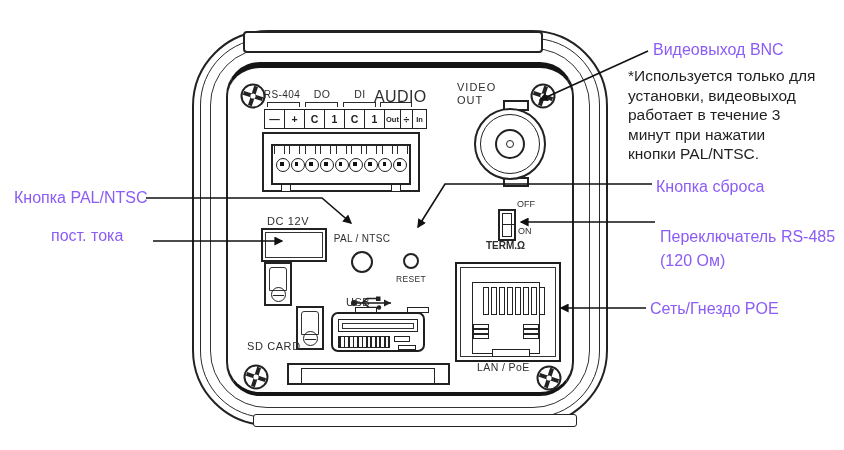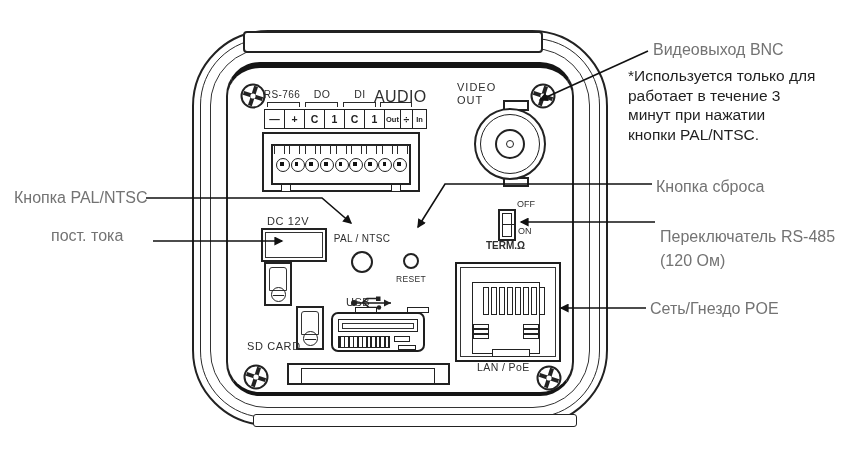--- a/index.html
+++ b/index.html
@@ -2,21 +2,21 @@
 <html><head>
 <meta charset="utf-8">
 <style>
   html,body{margin:0;padding:0;background:#fff;}
   .stage{
     position:relative;width:844px;height:450px;background:#fff;overflow:hidden;
     font-family:"Liberation Sans",sans-serif;color:#1a1a1a;
   }
   .abs{position:absolute;box-sizing:border-box;}
   
-  .ann{font-size:16px;line-height:19px;color:#737373;white-space:nowrap;}
+  .ann{font-size:16px;line-height:19px;color:#8b5cf6;white-space:nowrap;}
   .note{font-size:15.5px;line-height:19.5px;color:#1f1f1f;}
   
   .shell-o{left:192px;top:30px;width:416px;height:396px;border:2px solid #222;border-radius:76px;background:#fff;}
   .shell-m{left:200px;top:38px;width:400px;height:380px;border:1.5px solid #2a2a2a;border-radius:67px;}
   .shell-i{left:210px;top:48px;width:380px;height:360px;border:1.5px solid #333;border-radius:57px;}
   .panel{left:226px;top:62px;width:348px;height:334px;border:2px solid #222;border-top:6px solid #151515;border-bottom:4px solid #151515;border-radius:34px;background:#fff;}
   .top-strip{left:243px;top:31px;width:300px;height:22px;border:2px solid #222;border-radius:4px;background:#fff;}
   .bottom-strip{left:253px;top:414px;width:324px;height:13px;border:1.5px solid #222;border-radius:3px;background:#fff;}
   
   .screw{width:28px;height:28px;}
@@ -113,21 +113,21 @@
   </svg>
   <svg class="abs screw" style="left:535px;top:364px;" viewBox="0 0 28 28">
     <circle cx="14" cy="14" r="11.5" fill="#fff" stroke="#222" stroke-width="2"></circle>
     <g transform="rotate(18 14 14)" stroke="#222" stroke-width="4">
       <line x1="14" y1="4" x2="14" y2="24"></line>
         <line x1="4" y1="14" x2="24" y2="14"></line>
     </g>
     <circle cx="14" cy="14" r="2.6" fill="#fff"></circle>
   </svg>
 
-  <div class="abs ptxt tgroup" style="left:260px;top:89px;width:44px;font-size:10px;">RS-766</div>
+  <div class="abs ptxt tgroup" style="left:260px;top:89px;width:44px;font-size:10px;">RS-404</div>
   <div class="abs ptxt tgroup" style="left:304px;top:88px;width:36px;">DO</div>
   <div class="abs ptxt tgroup" style="left:342px;top:88px;width:36px;">DI</div>
   <div class="abs ptxt tgroup" style="left:374px;top:88px;width:42px;font-size:16px;">AUDIO</div>
   <div class="abs bracket" style="left:267px;top:102px;width:33px;"></div>
   <div class="abs bracket" style="left:305px;top:102px;width:33px;"></div>
   <div class="abs bracket" style="left:343px;top:102px;width:33px;"></div>
   <div class="abs bracket" style="left:380px;top:102px;width:32px;"></div>
 
   <div class="abs cells">
     <div class="cell" style="width:19px;">—</div>
@@ -246,20 +246,21 @@
   <div class="abs ptxt" style="left:477px;top:361px;font-size:10.5px;letter-spacing:.4px;">LAN / PoE</div>
 
   <div class="abs ann" style="left:14px;top:188px;">Кнопка PAL/NTSC</div>
   <div class="abs ann" style="left:51px;top:221px;">
     <div style="margin-top:5px;">пост. тока</div>
   </div>
 
   <div class="abs ann" style="left:653px;top:40px;">Видеовыход BNC</div>
   <div class="abs note" style="left:628px;top:66px;width:216px;">
     <div>*Используется только для</div>
+    <div>установки, видеовыход</div>
     <div>работает в течение 3</div>
     <div>минут при нажатии</div>
     <div>кнопки  PAL/NTSC.</div>
   </div>
   <div class="abs ann" style="left:656px;top:177px;">Кнопка сброса</div>
   <div class="abs ann" style="left:660px;top:227px;">
     <div>Переключатель RS-485</div>
     <div style="margin-top:5px;">(120 Ом)</div>
   </div>
   <div class="abs ann" style="left:650px;top:299px;">Сеть/Гнездо POE</div>

